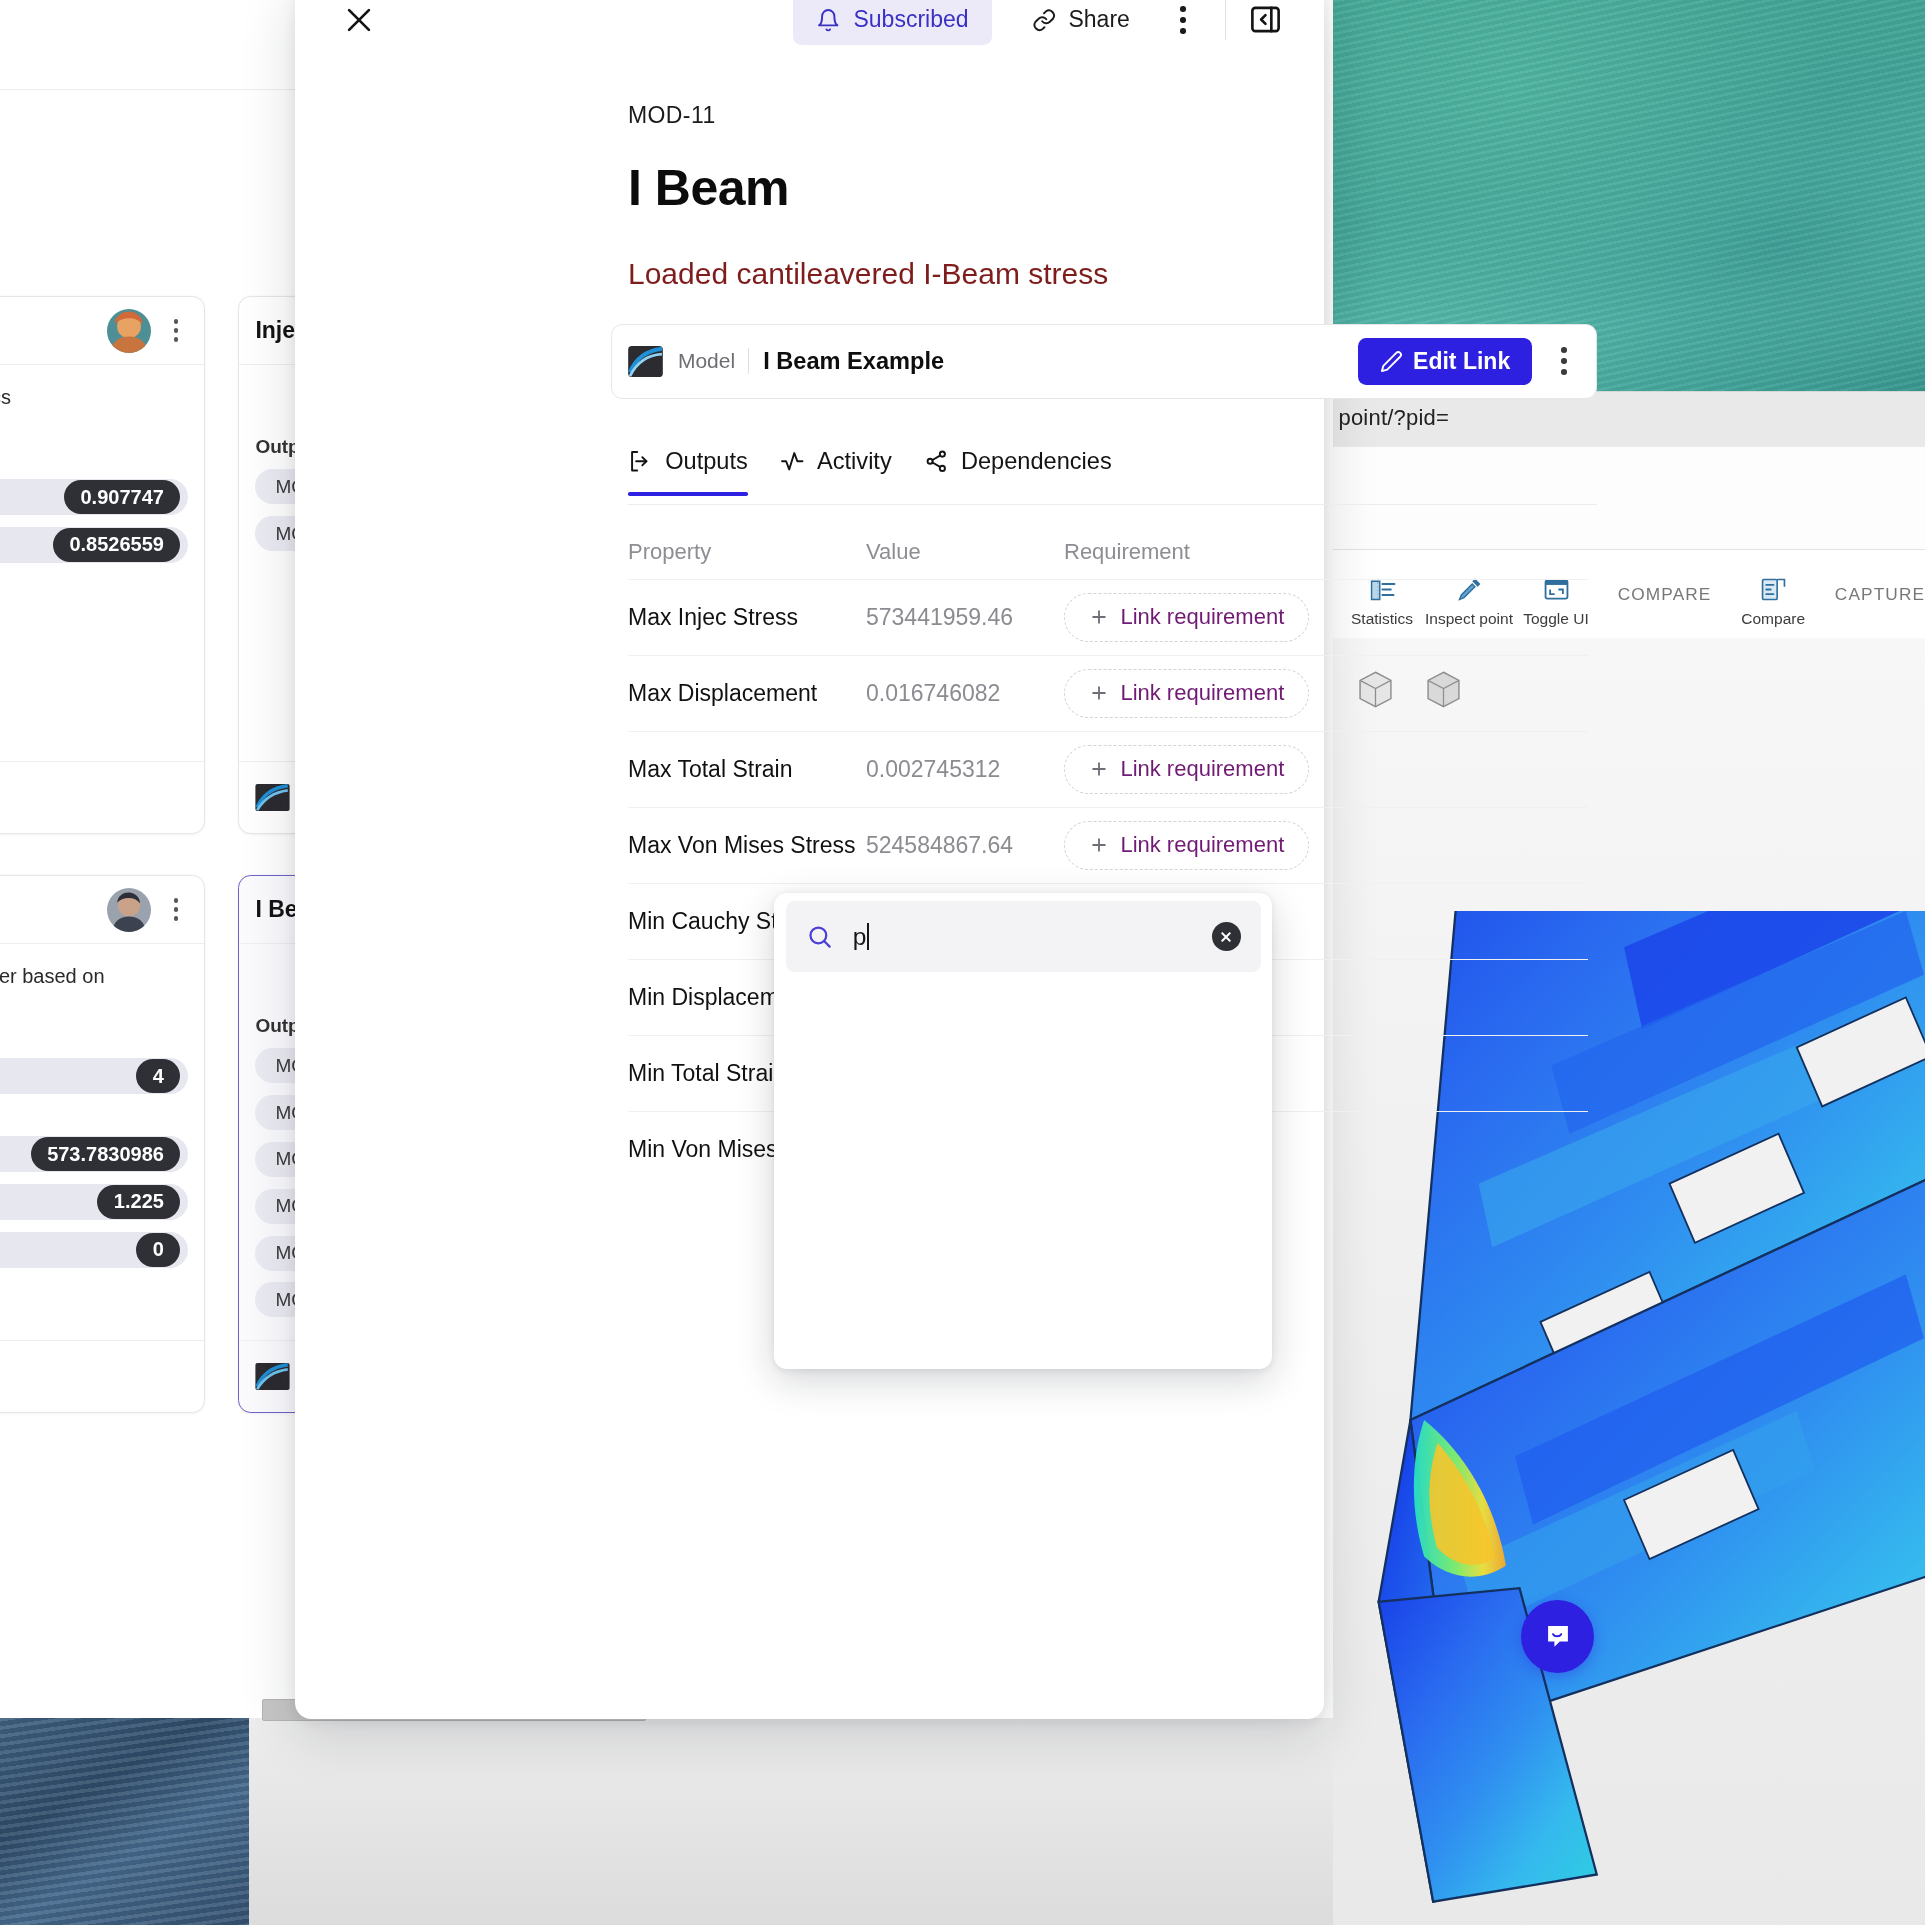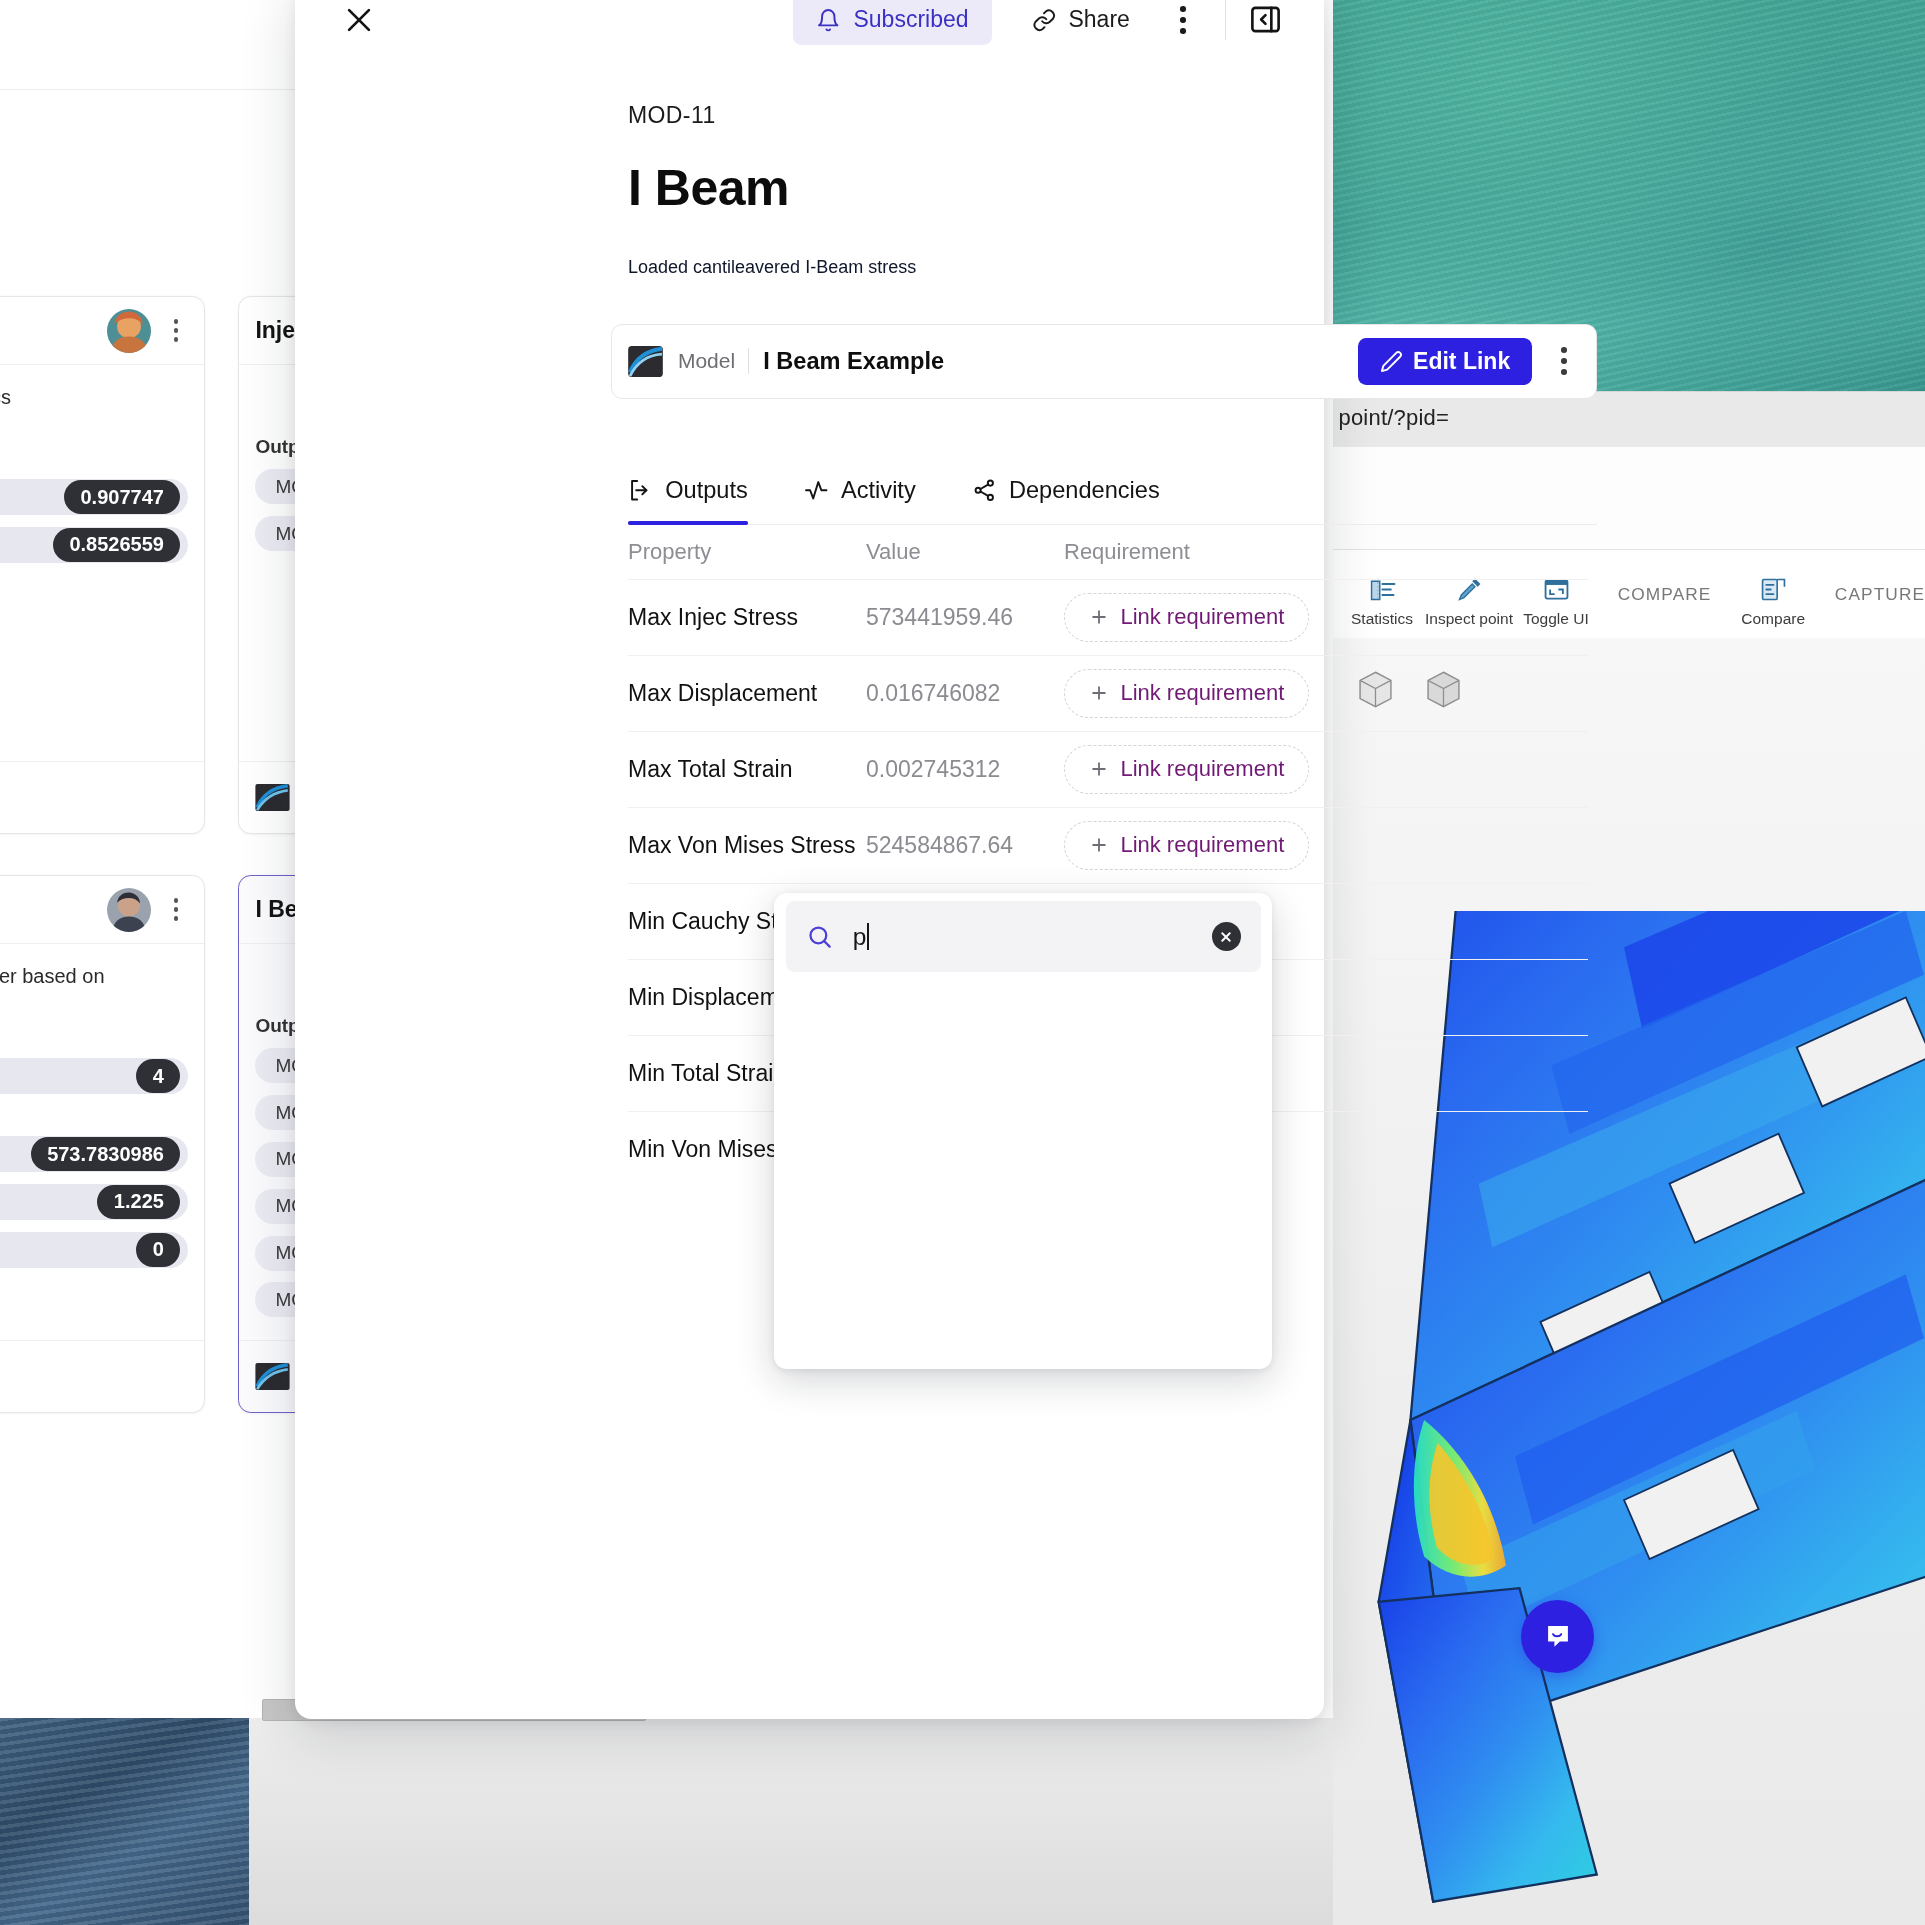--- a/index.html
+++ b/index.html
@@ -99,39 +99,39 @@
     height:51px;padding:0 23.6px;color:#3a31c4;font-size:23px;cursor:pointer;white-space:nowrap;
   }
   #share-btn{display:flex;align-items:center;gap:11.8px;height:51px;padding:0 22px;margin-left:18px;font-size:23px;color:#1b1b1b;cursor:pointer;}
   #more-btn{width:51px;height:51px;display:flex;flex-direction:column;align-items:center;justify-content:center;gap:5.5px;margin-left:5.5px;cursor:pointer;}
   #more-btn i{width:5.5px;height:5.5px;border-radius:50%;background:#1b1b1b;display:block;}
   #hdr-div{width:0.9px;height:40px;background:#e2e2e6;margin:0 16.4px;}
   #collapse-btn{width:47px;height:47px;display:flex;align-items:center;justify-content:center;cursor:pointer;}
 
   #key-id{position:absolute;left:333px;top:118px;font-size:23px;color:#1b1b1b;letter-spacing:0.4px;}
   #title{position:absolute;left:333px;top:175px;font-size:50px;font-weight:700;color:#0c0c0c;letter-spacing:-0.5px;}
-  #desc{position:absolute;left:333px;top:273px;font-size:18px;color:#0f172a;}
+  #desc{position:absolute;left:333px;top:273px;font-size:30px;color:#7f1d1d;}
 
   #model-card{
     position:absolute;left:316px;top:340px;width:986px;height:75px;
     border:0.9px solid #e7e7ea;border-radius:11px;background:#fff;
     display:flex;align-items:center;padding:0 16.4px;box-sizing:border-box;
   }
   #model-logo{width:35px;height:31px;border-radius:3.6px;overflow:hidden;margin-right:14.5px;}
   #model-kind{font-size:21px;color:#6d6d73;margin-right:12.7px;}
   #model-vsep{width:0.9px;height:25.5px;background:#dfdfe3;margin-right:14.5px;}
   #model-name{font-size:23.6px;color:#0e0e0e;font-weight:600;}
   #edit-link-btn{
     margin-left:auto;display:flex;align-items:center;gap:10px;background:#2d20e0;color:#fff;
     border-radius:8.2px;height:47px;padding:0 22px;font-size:23px;font-weight:600;cursor:pointer;white-space:nowrap;
   }
   #model-kebab{margin-left:16.4px;width:31px;display:flex;flex-direction:column;align-items:center;gap:5.5px;cursor:pointer;}
   #model-kebab i{width:5.5px;height:5.5px;border-radius:50%;background:#3c3c3c;display:block;}
 
-  #tabs{position:absolute;left:333px;top:475px;width:969px;height:65px;display:flex;align-items:flex-end;gap:56px;border-bottom:0.9px solid #ececef;}
+  #tabs{position:absolute;left:333px;top:455px;width:969px;height:65px;display:flex;align-items:center;gap:32px;border-bottom:0.9px solid #ececef;}
   .tab{display:flex;align-items:center;gap:12.7px;font-size:23.6px;color:#141414;padding-bottom:20px;cursor:pointer;position:relative;}
   .tab.active::after{content:"";position:absolute;left:0;right:0;bottom:-0.9px;height:3.6px;background:#2d20e0;border-radius:1.8px;}
 
   #table{position:absolute;left:333px;top:542px;width:960px;}
   .thead{display:flex;height:53px;align-items:center;font-size:22px;color:#8d8d93;}
   .th-prop{width:238px;}
   .th-val{width:198px;}
   .th-req{flex:1;}
   .trow{display:flex;align-items:center;height:75px;border-top:0.9px solid #f0f0f2;}
   .td-prop{width:238px;font-size:23px;color:#111;}

